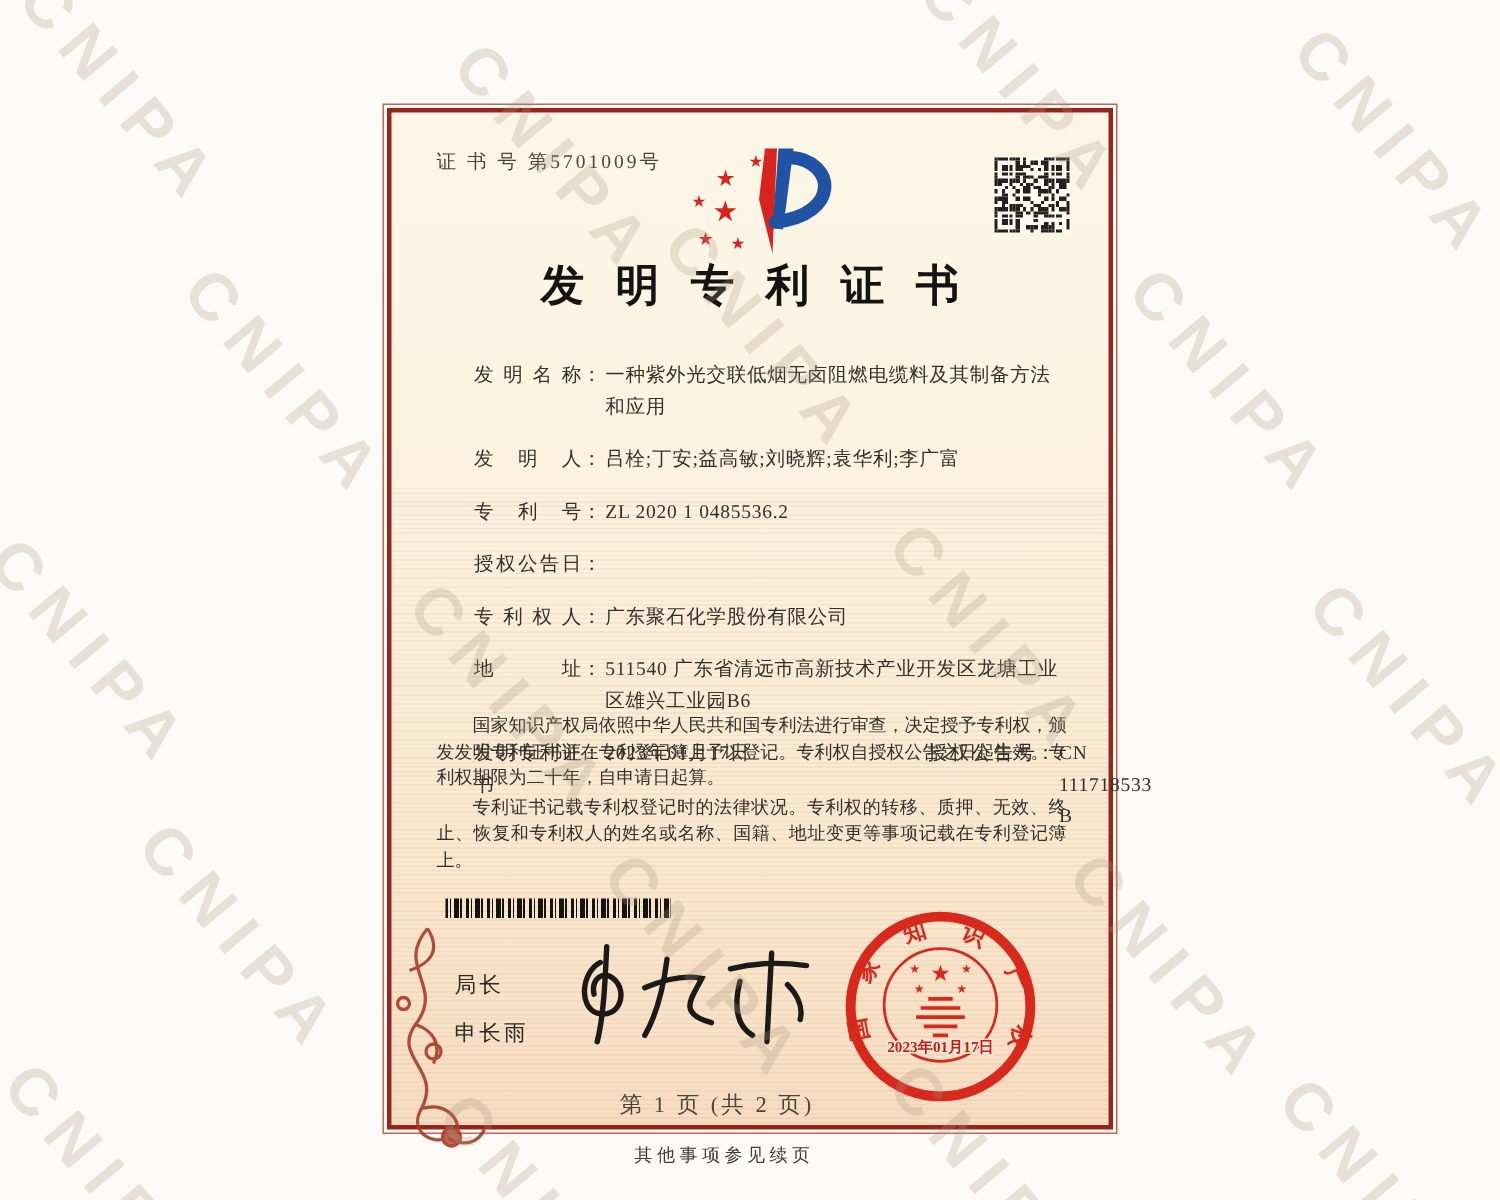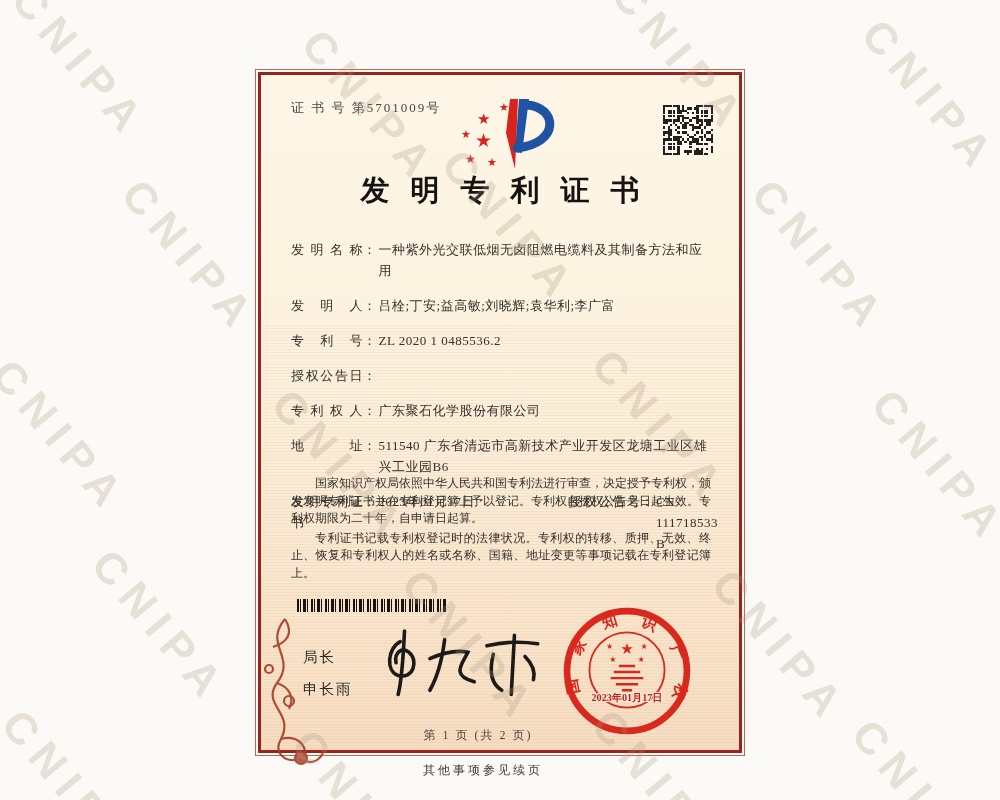--- a/index.html
+++ b/index.html
@@ -17,36 +17,36 @@
   .texture{position:absolute;left:0;right:0;top:250px;bottom:0;z-index:0;
         background:repeating-linear-gradient(180deg,rgba(190,120,80,0.09) 0 1px,rgba(190,120,80,0) 1px 3px);}
   .cert-no{position:absolute;left:30px;top:24px;font-size:13px;letter-spacing:2px;color:#4a443b;z-index:2;}
   .qr{position:absolute;right:26px;top:30px;width:50px;height:50px;background:#fdf9f0;z-index:2;}
   .qr div{position:absolute;width:2.4px;height:2.4px;background:#23201d;}
   .logo{position:absolute;left:194px;top:20px;width:112px;height:78px;z-index:2;}
   .title{position:absolute;left:0;right:0;top:96px;text-align:center;font-size:29px;font-weight:bold;
          letter-spacing:21px;text-indent:21px;color:#141312;z-index:2;}
   .fields{position:absolute;left:30px;right:28px;top:164px;font-size:13px;color:#33302b;z-index:2;}
   .row{display:flex;margin-bottom:14px;line-height:21px;letter-spacing:0.5px;}
-  .lbl{display:inline-block;width:72px;flex:none;text-align:justify;text-align-last:justify;}
+  .lbl{display:inline-block;width:72px;flex:none;text-align:justify;text-align-last:justify;margin-left:25px;}
   .colon{flex:none;}
   .val{flex:1;margin-left:2px;}
   .grant .val1{width:190px;flex:none;margin-left:2px;}
   .paras{position:absolute;left:30px;right:28px;top:400px;font-size:12px;line-height:1.46;
          color:#33302b;text-align:justify;z-index:2;}
   .paras p{margin:0 0 2px 0;text-indent:2em;}
   .barcode{position:absolute;left:36px;top:524px;width:150px;height:13px;z-index:2;
         background:repeating-linear-gradient(90deg,#161412 0 2px,rgba(0,0,0,0) 2px 3px,#161412 3px 4px,
         rgba(0,0,0,0) 4px 6px,#161412 6px 9px,rgba(0,0,0,0) 9px 10px,#161412 10px 11px,rgba(0,0,0,0) 11px 14px);}
   .director{position:absolute;left:42px;top:566px;font-size:14.5px;line-height:32px;
         color:#2c2823;letter-spacing:2px;z-index:2;}
   .signature{position:absolute;left:116px;top:548px;z-index:2;}
   .seal{position:absolute;left:300px;top:530px;width:132px;height:132px;z-index:3;}
   .flourish{position:absolute;left:-6px;top:542px;z-index:2;}
-  .page-num{position:absolute;left:0;right:44px;top:652px;text-align:center;font-size:12px;
+  .page-num{position:absolute;left:0;right:44px;top:652px;text-align:center;font-size:15px;
         letter-spacing:2px;color:#4a443b;z-index:2;}
   .cont-note{position:absolute;left:258px;top:762px;width:450px;text-align:center;font-size:12px;
         letter-spacing:3px;color:#3f3a33;z-index:1;}
   .seal text{font-family:"Liberation Serif",serif;}
   .star{font-family:"DejaVu Sans",sans-serif;}
 </style>
 </head>
 <body>
 
 <div class="page">

